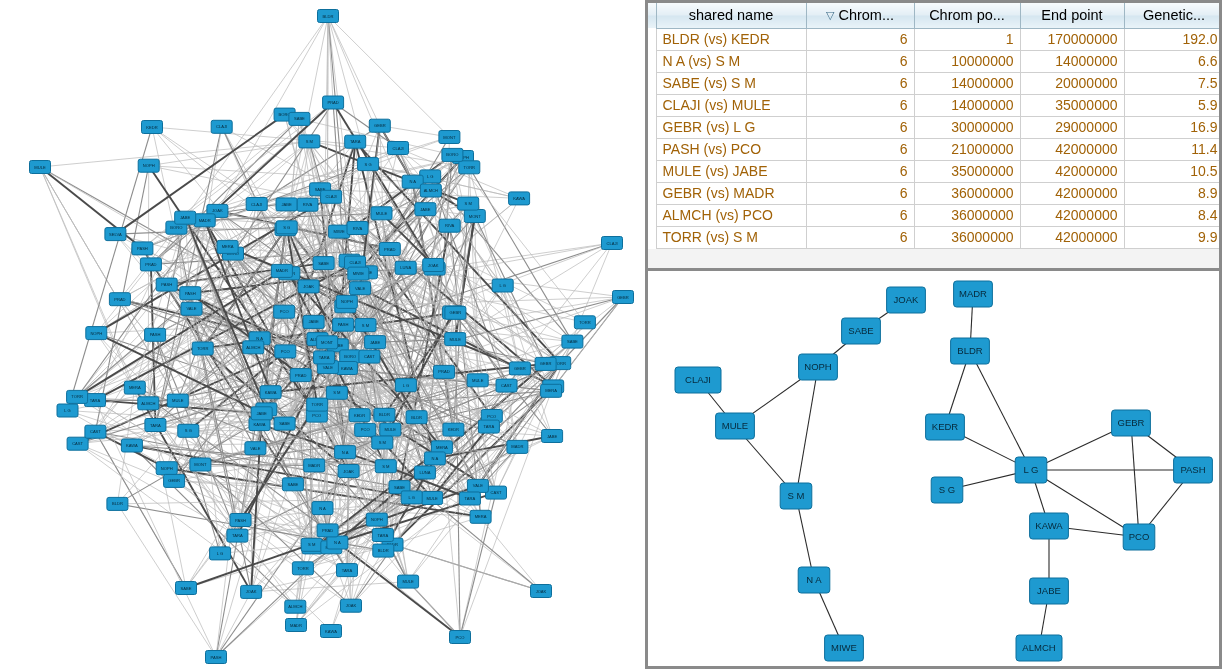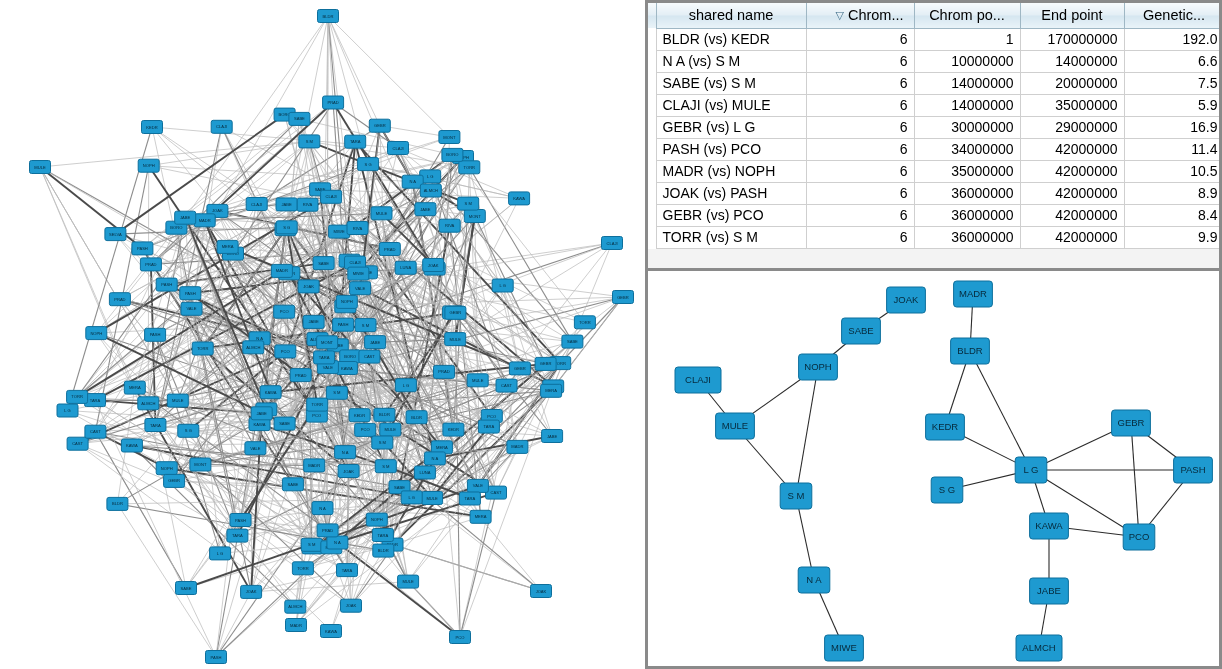--- a/index.html
+++ b/index.html
@@ -45,32 +45,32 @@
     table-layout: fixed;
   }
   table.data-table th {
     background: linear-gradient(to bottom, #f7fbfd 0%, #e3eef5 48%, #d5e6f0 52%, #e9f3f8 100%);
     border: 1px solid #9fb7c4;
     border-top: none;
     height: 25px;
     font-weight: normal;
     font-size: 14.5px;
     color: #000;
-    padding: 0 10px;
+    padding: 0 4px;
     text-align: center;
     white-space: nowrap;
     overflow: hidden;
   }
-  table.data-table th.th-chrom { text-align: right; }
+  table.data-table th.th-chrom { text-align: center; }
   table.data-table td {
     border: 1px solid #cfcfcf;
     height: 22px;
     padding: 0 6px;
     font-size: 14px;
-    color: #000000;
+    color: #a16207;
     white-space: nowrap;
     overflow: hidden;
     background: #ffffff;
   }
   td.c-name { text-align: left; }
   td.c-num  { text-align: right; }
   .filter-glyph {
     display: inline-block;
     margin-right: 4px;
     color: #3b6a86;
@@ -1871,43 +1871,43 @@
             <td class="c-name">GEBR (vs) L G</td>
             <td class="c-num">6</td>
             <td class="c-num">30000000</td>
             <td class="c-num">29000000</td>
             <td class="c-num">16.9</td>
           </tr>
           <tr>
             <td class="col-left-edge"></td>
             <td class="c-name">PASH (vs) PCO</td>
             <td class="c-num">6</td>
-            <td class="c-num">34000000</td>
+            <td class="c-num">21000000</td>
             <td class="c-num">42000000</td>
             <td class="c-num">11.4</td>
           </tr>
           <tr>
             <td class="col-left-edge"></td>
-            <td class="c-name">MADR (vs) NOPH</td>
+            <td class="c-name">MULE (vs) JABE</td>
             <td class="c-num">6</td>
             <td class="c-num">35000000</td>
             <td class="c-num">42000000</td>
             <td class="c-num">10.5</td>
           </tr>
           <tr>
             <td class="col-left-edge"></td>
-            <td class="c-name">JOAK (vs) PASH</td>
+            <td class="c-name">GEBR (vs) MADR</td>
             <td class="c-num">6</td>
             <td class="c-num">36000000</td>
             <td class="c-num">42000000</td>
             <td class="c-num">8.9</td>
           </tr>
           <tr>
             <td class="col-left-edge"></td>
-            <td class="c-name">GEBR (vs) PCO</td>
+            <td class="c-name">ALMCH (vs) PCO</td>
             <td class="c-num">6</td>
             <td class="c-num">36000000</td>
             <td class="c-num">42000000</td>
             <td class="c-num">8.4</td>
           </tr>
           <tr>
             <td class="col-left-edge"></td>
             <td class="c-name">TORR (vs) S M</td>
             <td class="c-num">6</td>
             <td class="c-num">36000000</td>

